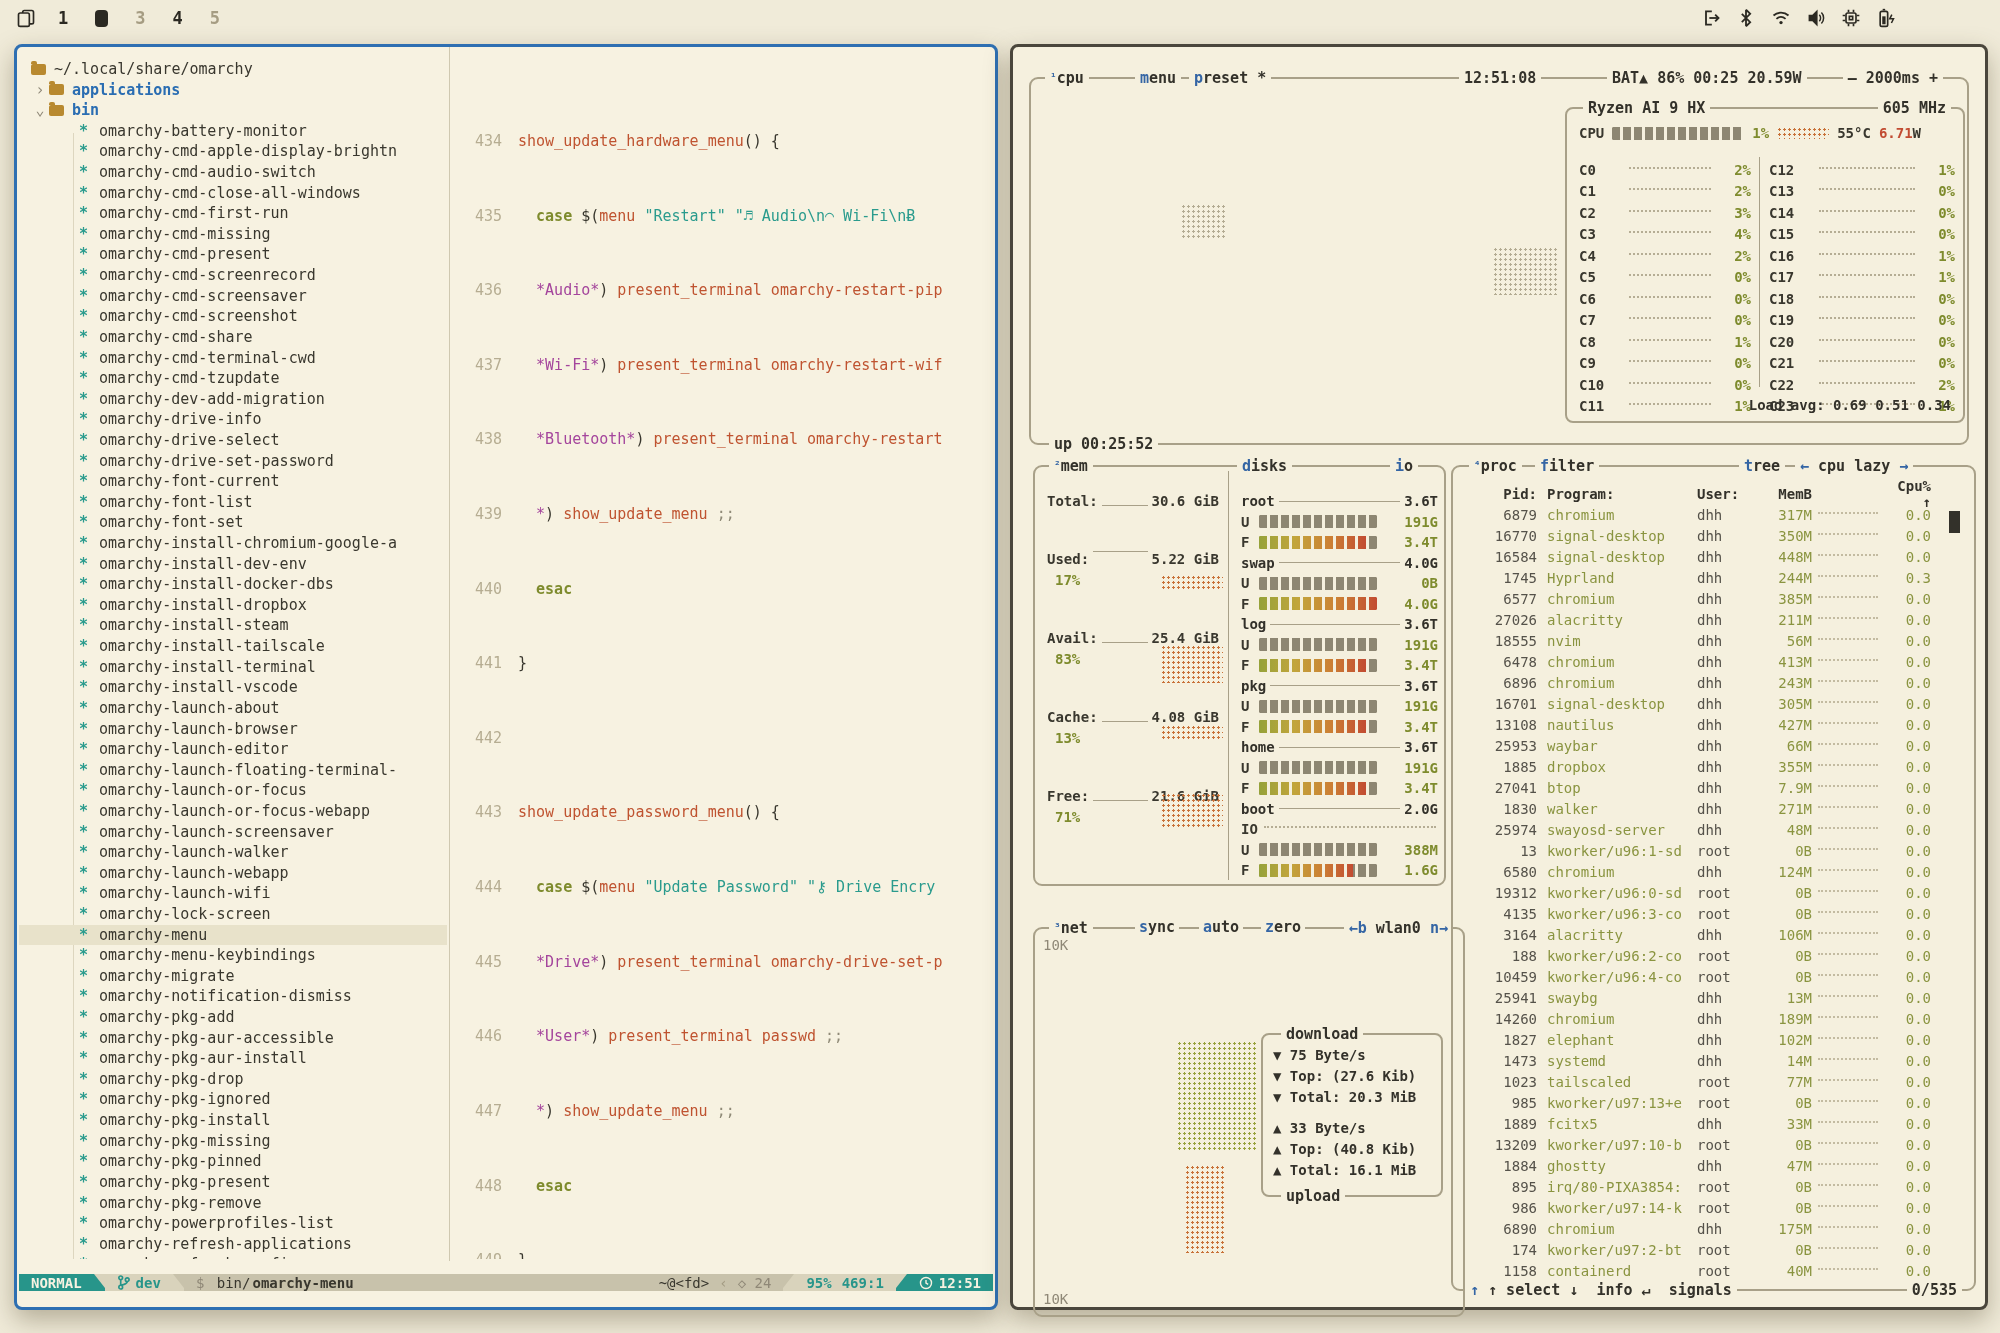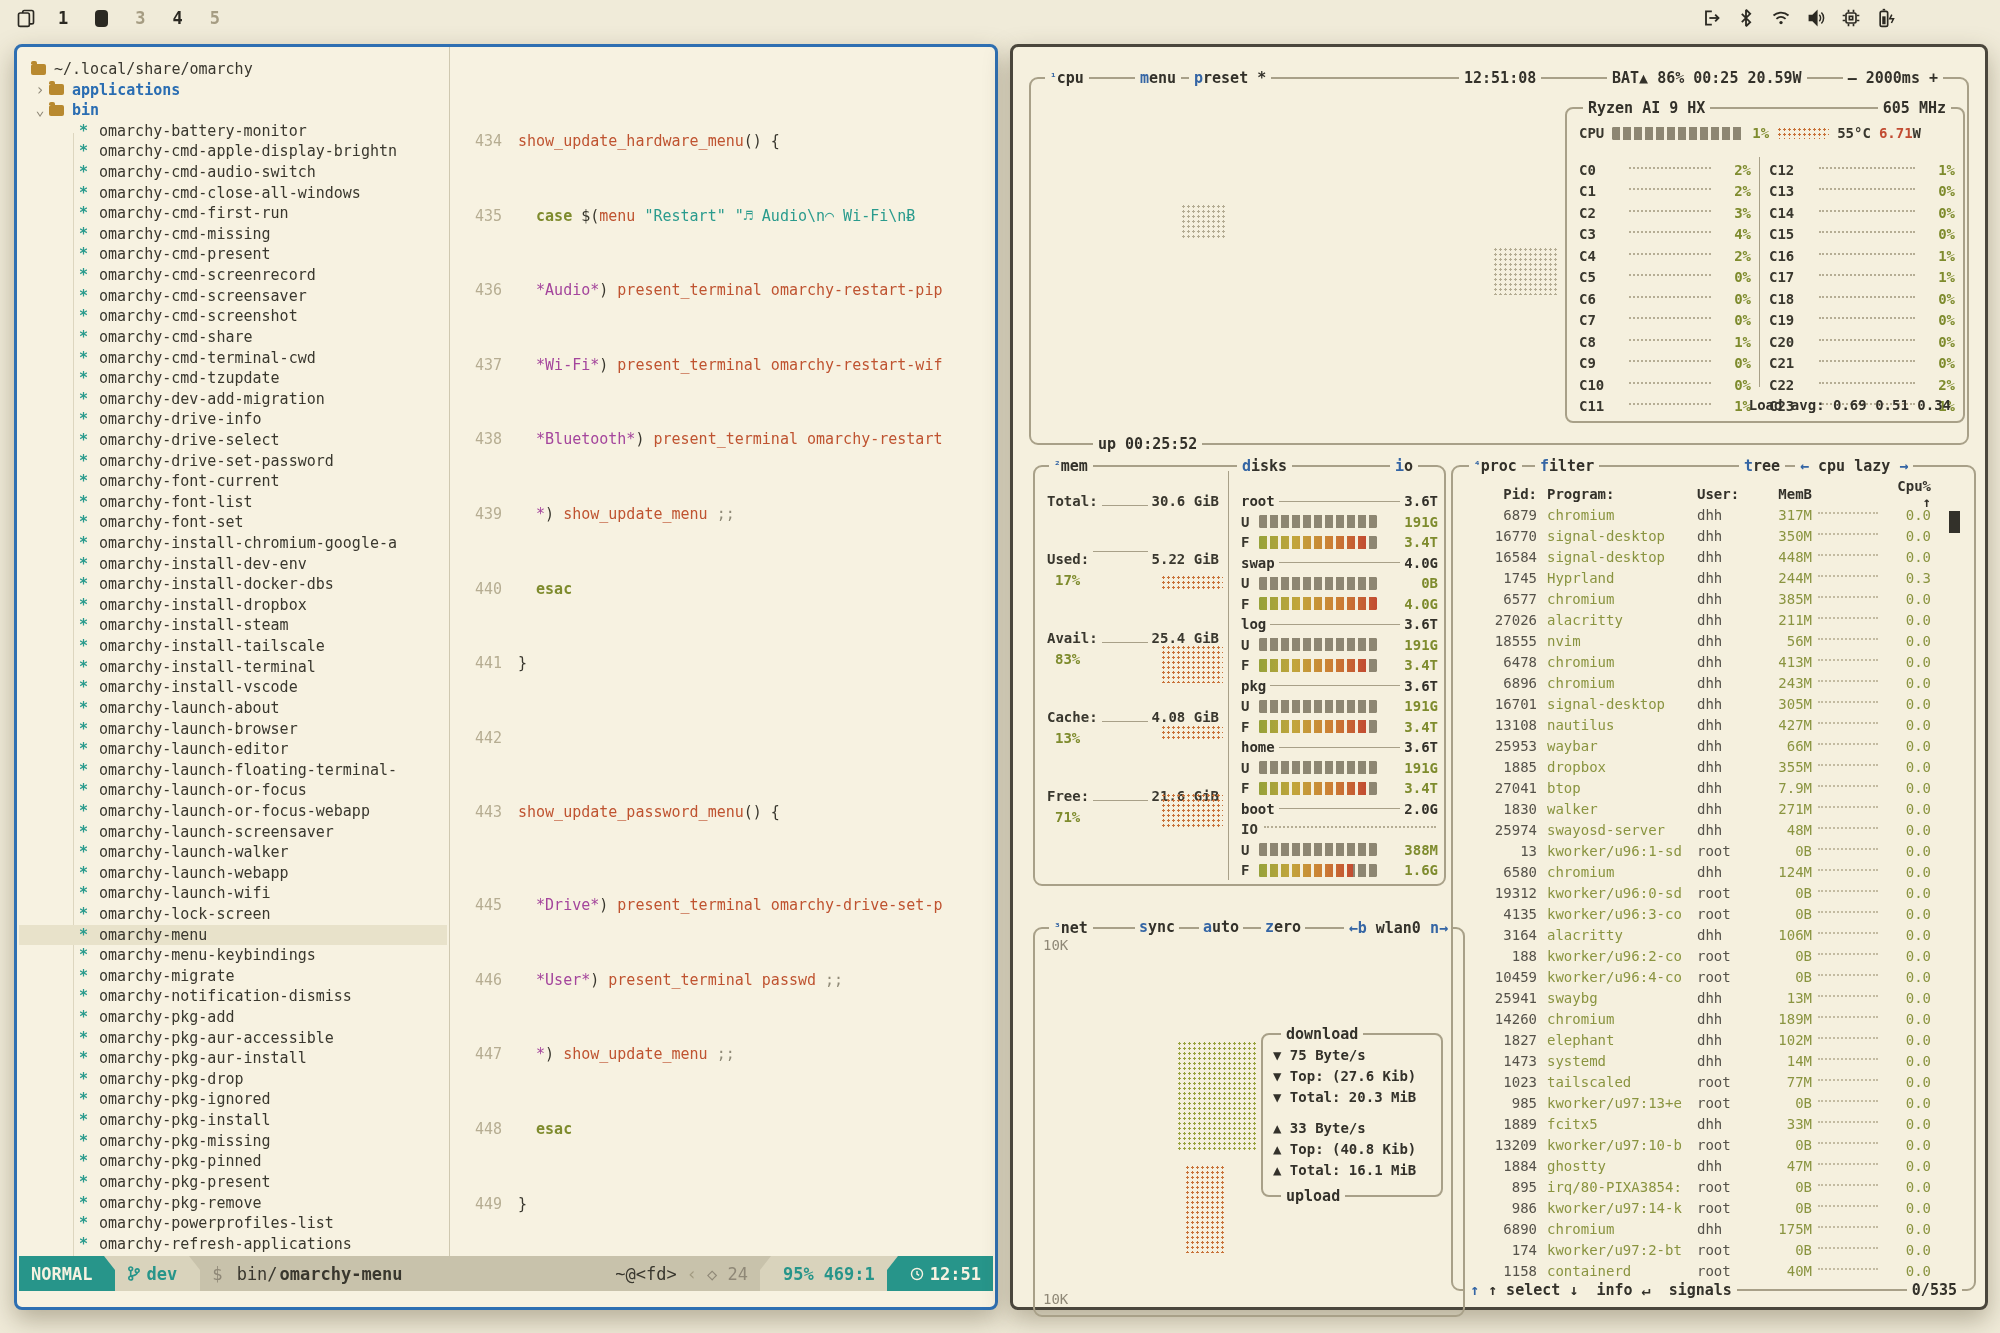--- a/index.html
+++ b/index.html
@@ -36,21 +36,21 @@
   .k-file .tlabel{color:#39372e;}
   .editor-split{position:absolute;left:432px;top:0;bottom:46px;width:1px;background:#cfc8b0;}
   
   .code{position:absolute;left:433px;top:12px;right:2px;height:1200px;overflow:hidden;font-size:15px;white-space:pre;}
   .cline{height:20.62px;line-height:20.62px;display:flex;}
   .lnum{width:52px;flex:none;text-align:right;padding-right:16px;color:#b6ad92;}
   .ltext{flex:1;overflow:hidden;}
   .t-d{color:#39372e;} .t-k{color:#7e8b2d;font-weight:bold;} .t-s{color:#2a9b8d;}
   .t-p{color:#a4459c;} .t-f{color:#bf5330;} .t-g{color:#8f8a77;}
   
-  .statusbar{position:absolute;left:2px;right:2px;bottom:16px;height:35px;display:flex;align-items:stretch;font-size:17px;background:#a21caf;overflow:hidden;}
+  .statusbar{position:absolute;left:2px;right:2px;bottom:16px;height:17px;display:flex;align-items:stretch;font-size:14px;background:#a21caf;overflow:hidden;}
   .seg{display:flex;align-items:center;padding:0 12px;white-space:nowrap;}
   .seg-mode{background:#27958a;color:#f7f2e1;font-weight:bold;}
   .seg-branch{background:#d9d3bc;color:#27958a;font-weight:bold;gap:6px;}
   .seg-file{background:#c8c2ab;color:#39372e;flex:1;gap:2px;}
   .seg-right{background:#c8c2ab;color:#39372e;gap:10px;margin-left:auto;}
   .seg-pos{background:#d9d3bc;color:#27958a;font-weight:bold;gap:10px;}
   .seg-time{background:#27958a;color:#f7f2e1;font-weight:bold;gap:6px;}
   .arr{width:0;height:27px;flex:none;}
   .arr-r1{border-top:14px solid transparent;border-bottom:13px solid transparent;border-left:11px solid #27958a;background:#d9d3bc;}
   .arr-r2{border-top:14px solid transparent;border-bottom:13px solid transparent;border-left:11px solid #d9d3bc;background:#c8c2ab;}
@@ -575,20 +575,24 @@
       <div class="cline">
         <span class="lnum">442</span>
         <span class="ltext"></span>
       </div>
     
       <div class="cline">
         <span class="lnum">443</span>
         <span class="ltext"><span class="t-f">show_update_password_menu</span><span class="t-d">() {</span></span>
       </div>
     
+      <div class="cline">
+        <span class="lnum">444</span>
+        <span class="ltext"><span class="t-d">  </span><span class="t-k">case</span><span class="t-d"> $(</span><span class="t-f">menu</span><span class="t-d"> </span><span class="t-s">"Update Password"</span><span class="t-d"> </span><span class="t-s">"⚷ Drive Encry</span></span>
+      </div>
     
       <div class="cline">
         <span class="lnum">445</span>
         <span class="ltext"><span class="t-d">  </span><span class="t-p">*Drive*</span><span class="t-d">) </span><span class="t-f">present_terminal omarchy-drive-set-p</span></span>
       </div>
     
       <div class="cline">
         <span class="lnum">446</span>
         <span class="ltext"><span class="t-d">  </span><span class="t-p">*User*</span><span class="t-d">) </span><span class="t-f">present_terminal passwd</span><span class="t-g"> ;;</span></span>
       </div>
@@ -903,21 +907,21 @@
           </div>
 
           <div class="core-row">
             <span class="cname">C23</span>
             <span class="leader"></span>
             <span class="cval val">1%</span>
           </div>
         </div>
       <div style="position:absolute;right:12px;bottom:8px;font-weight:bold;color:#33312a;">Load avg: 0.69 0.51 0.34</div>
     </div>
-    <span class="pbottom" style="left:18px;font-weight:bold;margin-left:44px;">up 00:25:52</span>
+    <span class="pbottom" style="left:18px;font-weight:bold;">up 00:25:52</span>
   </div>
 
   <div class="panel" style="left:20px;top:418px;width:413px;height:421px;">
     <span class="ptitle" style="left:14px;"><span class="sup">²</span><span>mem</span></span>
     <span class="ptitle hot" style="left:202px;">disks</span>
     <span class="ptitle hot" style="right:26px;">io</span>
     <div style="position:absolute;left:193px;top:4px;bottom:4px;width:1px;background:#a8a088;"></div>
 
     <div style="position:absolute;left:12px;top:26px;width:172px;">
 

